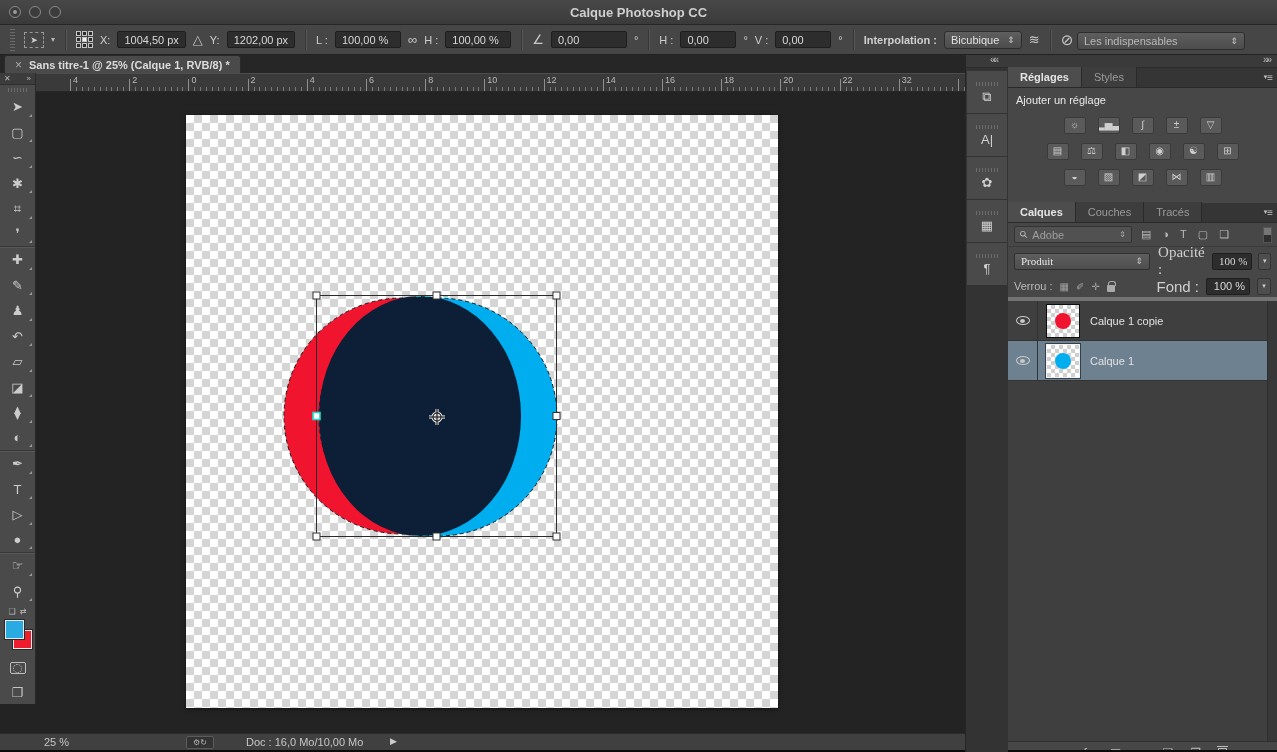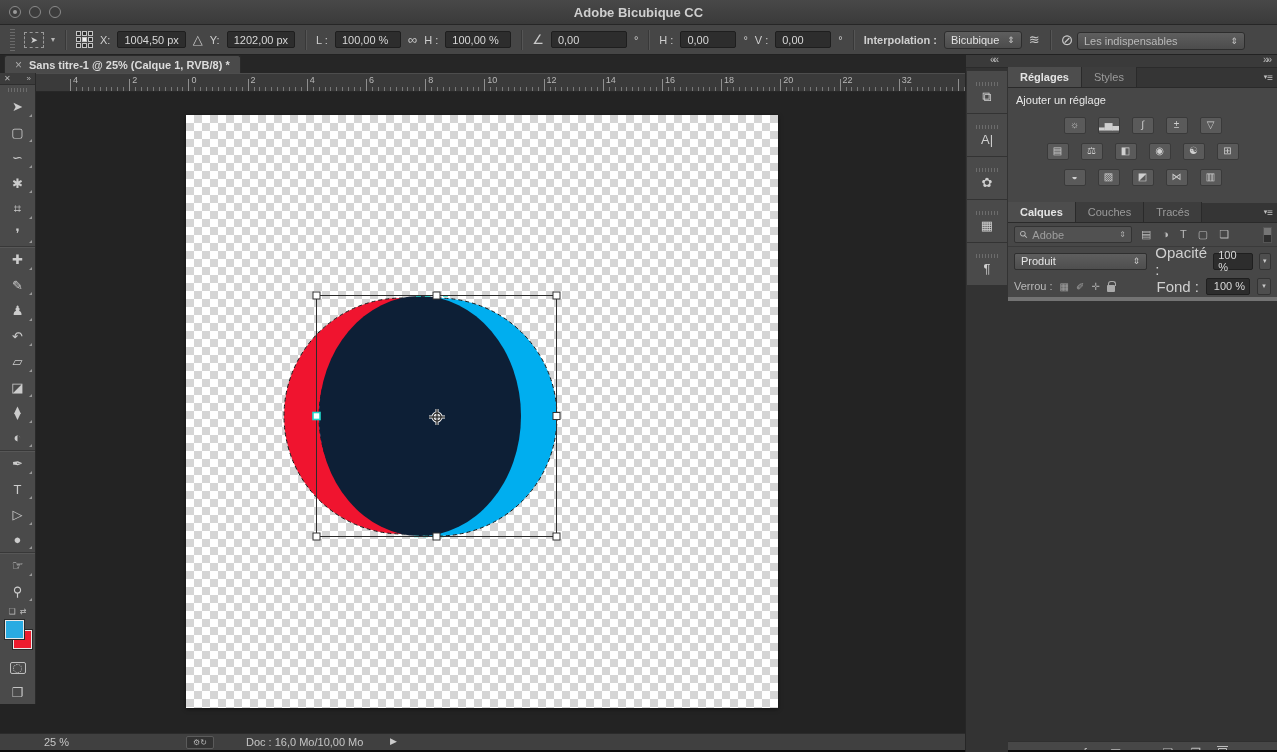--- a/index.html
+++ b/index.html
@@ -121,21 +121,21 @@
 
   .filter-row { height:24px; background:#474747; border-bottom:1px solid #3a3a3a; display:flex; align-items:center; gap:9px; padding:0 6px; position:relative; }
   .search-select { width:118px; height:17px; background:#515151; border:1px solid #333; border-radius:2px; display:flex; align-items:center; gap:5px; padding:0 5px; }
   .search-select .mag { font-size:10px; color:#bbb; display:inline-block; transform:rotate(-45deg); }
   .search-select .txt { flex:1; font-size:11px; color:#9f9f9f; }
   .search-select .ud { font-size:8px; color:#b0b0b0; }
   .filt-icon { font-size:11px; color:#b9b9b9; }
   .filter-toggle { position:absolute; right:5px; top:4px; width:9px; height:16px; background:#2e2e2e; border:1px solid #555; }
   .filter-toggle::before { content:''; position:absolute; left:0; top:0; width:7px; height:7px; background:#757575; }
 
-  .blend-row { height:28px; background:#474747; display:flex; align-items:center; gap:6px; padding:0 6px; position:relative; }
+  .blend-row { height:28px; background:#474747; display:flex; align-items:center; gap:6px; padding:0 6px; position:relative;font-family:Liberation Serif, serif; }
   .blend-select { width:152px; height:17px; background:linear-gradient(#5e5e5e,#4e4e4e); border:1px solid #2f2f2f; border-radius:2px;
     display:flex; align-items:center; justify-content:space-between; padding:0 6px; font-size:11px; color:#e6e6e6; }
   .blend-select .ud { font-size:9px; color:#c9c9c9; }
   .num-label { font-size:15px; color:#cfcfcf; margin-left:2px; }
   .num-box { width:44px; height:17px; background:#2d2d2d; border:1px solid #1f1f1f; border-radius:2px;
     font-size:11px; color:#d8d8d8; display:flex; align-items:center; justify-content:flex-end; padding:0 4px; }
   .dd-btn { width:14px; height:17px; background:#4e4e4e; border:1px solid #333; border-radius:2px; font-size:7px; color:#c9c9c9;
     display:flex; align-items:center; justify-content:center; }
 
   .lock-row { height:26px; background:#474747; border-bottom:4px solid #737373; display:flex; align-items:center; gap:7px; padding:0 6px;justify-content:center; }
@@ -171,21 +171,21 @@
 </style>
 </head>
 <body>
 
 <div class="titlebar">
   <div class="lights">
     <span class="light first"></span>
     <span class="light"></span>
     <span class="light"></span>
   </div>
-  <span class="title">Adobe Bicubique CC</span>
+  <span class="title">Calque Photoshop CC</span>
 </div>
 
 <div class="optionsbar">
   <span class="obar-grip"></span>
   <span class="tool-preview">➤</span>
   <span class="dd-arrow-sm">▾</span>
   <span class="sep"></span>
   <span class="refpoint">
     <i></i>
       <i></i>
@@ -559,20 +559,45 @@
       <span class="lock-ic">▦</span>
       <span class="lock-ic">✐</span>
       <span class="lock-ic">✛</span>
       <span class="csslock"></span>
       <span class="lock-spacer"></span>
       <span class="num-label">Fond :</span>
       <span class="num-box">100 %</span>
       <span class="dd-btn">▾</span>
     </div>
 
+    <div class="layers-list">
+      <div class="layers-gutter"></div>
+      <div>
+
+          <div class="layer-row">
+            <span class="eye-cell">
+              <span class="eye"></span>
+            </span>
+            <span class="thumb">
+              <span class="blob" style="background: rgb(240, 20, 47);"></span>
+            </span>
+            <span class="layer-name">Calque 1 copie</span>
+          </div>
+
+          <div class="layer-row selected">
+            <span class="eye-cell">
+              <span class="eye"></span>
+            </span>
+            <span class="thumb">
+              <span class="blob" style="background: rgb(0, 174, 239);"></span>
+            </span>
+            <span class="layer-name">Calque 1</span>
+          </div>
+        </div>
+    </div>
 
     <div class="layers-footer">
       <span style="display:flex;gap:17px;align-items:center">
 
       <span class="foot-ic">∞</span>
           <span class="foot-ic">fx</span>
           <span class="foot-ic">▣</span>
           <span class="foot-ic">◑</span>
           <span class="foot-ic">❏</span>
           <span class="foot-ic">❐</span>

